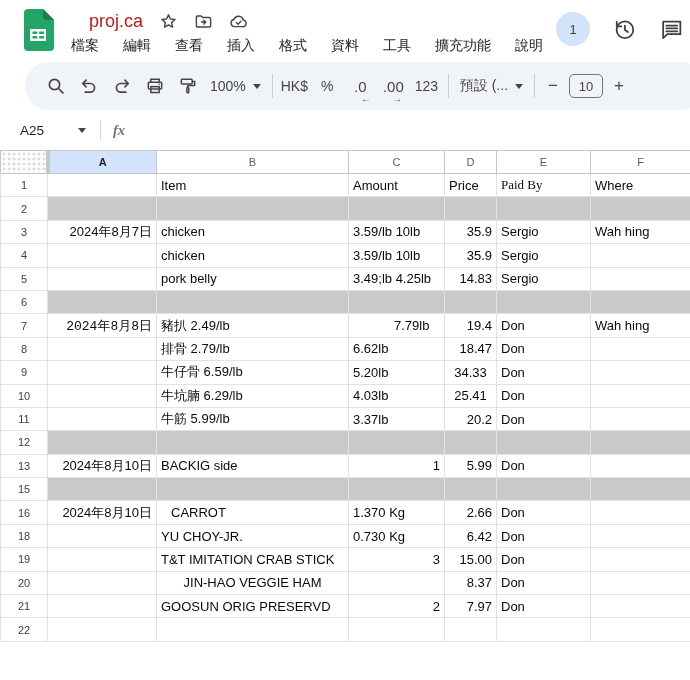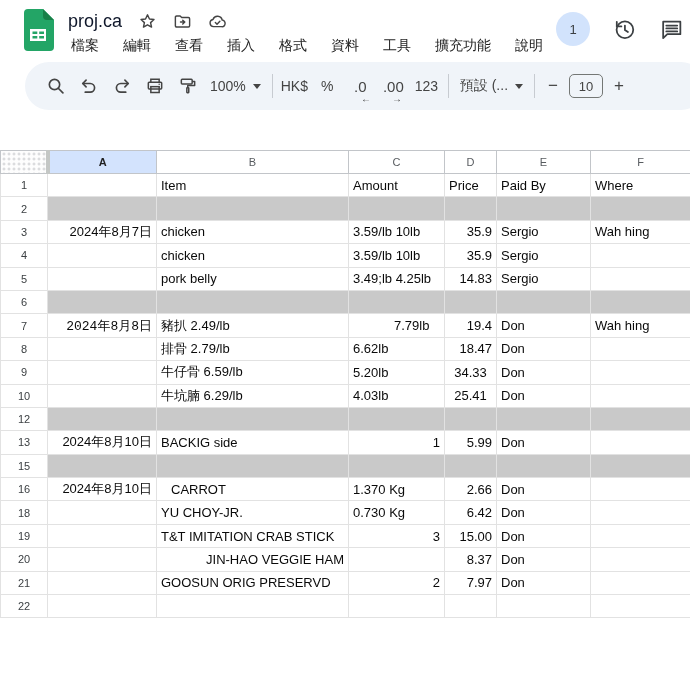--- a/index.html
+++ b/index.html
@@ -5,21 +5,21 @@
   * { margin:0; padding:0; box-sizing:border-box; }
   html,body { width:690px; height:680px; overflow:hidden; background:#fff;
     font-family:"Liberation Sans","DejaVu Sans",sans-serif; color:#202124; }
   .app { position:relative; width:690px; height:680px; overflow:hidden; }
 
   
   .topbar { height:62px; display:flex; align-items:flex-start; padding:8px 0 0 22px; }
   .logo { width:32px; height:42px; margin-top:1px; flex:0 0 auto; }
   .title-col { margin-left:14px; display:flex; flex-direction:column; }
   .title-row { display:flex; align-items:center; height:26px; gap:16px; }
-  .doc-title { font-size:18px; color:#0f172a; }
+  .doc-title { font-size:18px; color:#b91c1c;margin-left:21px; }
   .title-ico { width:19px; height:19px; display:flex; align-items:center; color:#444; }
   .menubar { display:flex; gap:18px; height:24px; align-items:center; font-size:14px; color:#1f1f1f; }
   .menu-item { padding:1px 3px; cursor:default; }
   .topbar-right { margin-left:auto; display:flex; align-items:center; gap:22px; padding-right:6px; margin-top:4px; }
   .badge { width:34px; height:34px; border-radius:50%; background:#d2e3fc; color:#3c4043;
     font-size:13px; display:flex; align-items:center; justify-content:center; }
   .tr-ico { width:25px; height:25px; color:#3c4043; }
 
   
   .toolbar { position:absolute; left:25px; top:62px; width:680px; height:48px;
@@ -179,20 +179,26 @@
     <button class="tbtn font-btn">
       <span>預設 (...</span>
       <span class="caret"></span>
     </button>
     <div class="tsep"></div>
     <button class="tbtn pm" style="min-width:26px">−</button>
     <span class="fontsize-box">10</span>
     <button class="tbtn pm" style="min-width:26px">+</button>
   </div>
 
+  <div class="formulabar">
+    <span class="name-box">A25</span>
+    <span class="caret"></span>
+    <div class="fb-sep"></div>
+    <span class="fx">fx</span>
+  </div>
 
   <div class="gridwrap">
     <table class="sheet">
       <colgroup>
         <col style="width:47px">
           <col style="width:109px">
           <col style="width:192px">
         <col style="width:96px">
           <col style="width:52px">
           <col style="width:94px">
@@ -209,21 +215,21 @@
             <th>F</th>
           </tr>
         </thead>
       <tbody id="sheet-body">
           <tr>
             <th class="rownum">1</th>
             <td style="text-align: left;"></td>
             <td style="text-align: left;">Item</td>
             <td style="text-align: left;">Amount</td>
             <td style="text-align: left;">Price</td>
-            <td style="text-align: left;">Paid By</td>
+            <td style="text-align: left; font-family: Liberation Serif, serif;">Paid By</td>
             <td style="text-align: left;">Where</td>
           </tr>
           <tr>
             <th class="rownum">2</th>
             <td class="shaded" style="text-align: right;"></td>
             <td class="shaded" style="text-align: left;"></td>
             <td class="shaded" style="text-align: left;"></td>
             <td class="shaded" style="text-align: right;"></td>
             <td class="shaded" style="text-align: left;"></td>
             <td class="shaded" style="text-align: left;"></td>
@@ -294,20 +300,29 @@
           <tr>
             <th class="rownum">10</th>
             <td style="text-align: right;"></td>
             <td style="text-align: left;">牛坑腩 6.29/lb</td>
             <td style="text-align: left;">4.03lb</td>
             <td style="text-align: center;">25.41</td>
             <td style="text-align: left;">Don</td>
             <td style="text-align: left;"></td>
           </tr>
           <tr>
+            <th class="rownum">11</th>
+            <td style="text-align: right;"></td>
+            <td style="text-align: left;">牛筋 5.99/lb</td>
+            <td style="text-align: left;">3.37lb</td>
+            <td style="text-align: right;">20.2</td>
+            <td style="text-align: left;">Don</td>
+            <td style="text-align: left;"></td>
+          </tr>
+          <tr>
             <th class="rownum">12</th>
             <td class="shaded" style="text-align: right;"></td>
             <td class="shaded" style="text-align: left;"></td>
             <td class="shaded" style="text-align: left;"></td>
             <td class="shaded" style="text-align: right;"></td>
             <td class="shaded" style="text-align: left;"></td>
             <td class="shaded" style="text-align: left;"></td>
           </tr>
           <tr>
             <th class="rownum">13</th>
@@ -350,21 +365,21 @@
             <td style="text-align: right;"></td>
             <td style="text-align: left;">T&amp;T IMITATION CRAB STICK</td>
             <td style="text-align: right;">3</td>
             <td style="text-align: right;">15.00</td>
             <td style="text-align: left;">Don</td>
             <td style="text-align: left;"></td>
           </tr>
           <tr>
             <th class="rownum">20</th>
             <td style="text-align: right;"></td>
-            <td style="text-align: right;">JIN-HAO VEGGIE HAM</td>
+            <td style="text-align: center;">JIN-HAO VEGGIE HAM</td>
             <td style="text-align: left;"></td>
             <td style="text-align: right;">8.37</td>
             <td style="text-align: left;">Don</td>
             <td style="text-align: left;"></td>
           </tr>
           <tr>
             <th class="rownum">21</th>
             <td style="text-align: right;"></td>
             <td style="text-align: left;">GOOSUN ORIG PRESERVD</td>
             <td style="text-align: right;">2</td>

